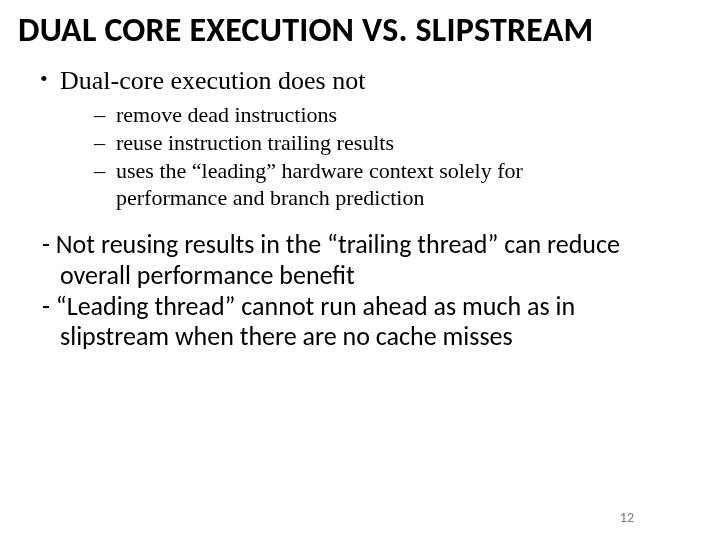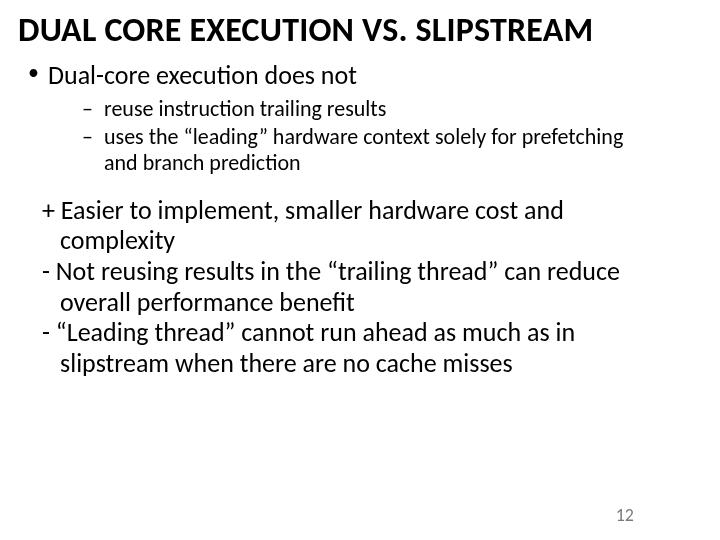--- a/index.html
+++ b/index.html
@@ -21,22 +21,23 @@
   }
   .title {
     font-size: 34px;
     font-weight: 700;
     letter-spacing: 0.2px;
     margin: 0 0 10px 0;
     line-height: 1.15;
   }
   ul.level1 {
     list-style: none;
-    margin: 4px;
+    margin: 16px;
     padding: 0;
+    font-family: Liberation Serif, serif;
   }
   ul.level1 > li {
     font-size: 26px;
     line-height: 1.25;
     padding-left: 26px;
     position: relative;
     margin-bottom: 2px;
   }
   ul.level1 > li::before {
     content: "•";
@@ -71,42 +72,42 @@
   }
   .plain-block .entry {
     padding-left: 42px;
     text-indent: -18px;
     margin-bottom: 0;
   }
   .pagenum {
     position: absolute;
     right: 22px;
     bottom: 14px;
-    font-size: 18px;
+    font-size: 14px;
     color: #7a7a7a;
   }
 </style>
 </head>
 <body>
 
 <div class="slide">
 
   <h1 class="title">DUAL CORE EXECUTION VS. SLIPSTREAM</h1>
 
   <ul class="level1">
     <li>
       <span>Dual-core execution does not</span>
       <ul class="level2">
+        <li>remove dead instructions</li>
         <li>reuse instruction trailing results</li>
-        <li>uses the “leading” hardware context solely for prefetching and branch prediction</li>
+        <li>uses the “leading” hardware context solely for performance and branch prediction</li>
       </ul>
     </li>
   </ul>
 
   <div class="plain-block">
-    <div class="entry">+ Easier to implement, smaller hardware cost and complexity</div>
     <div class="entry">- Not reusing results in the “trailing thread” can reduce overall performance benefit</div>
     <div class="entry">- “Leading thread” cannot run ahead as much as in slipstream when there are no cache misses</div>
   </div>
 
   <div class="pagenum">12</div>
 
 </div>
 
 </body></html>

